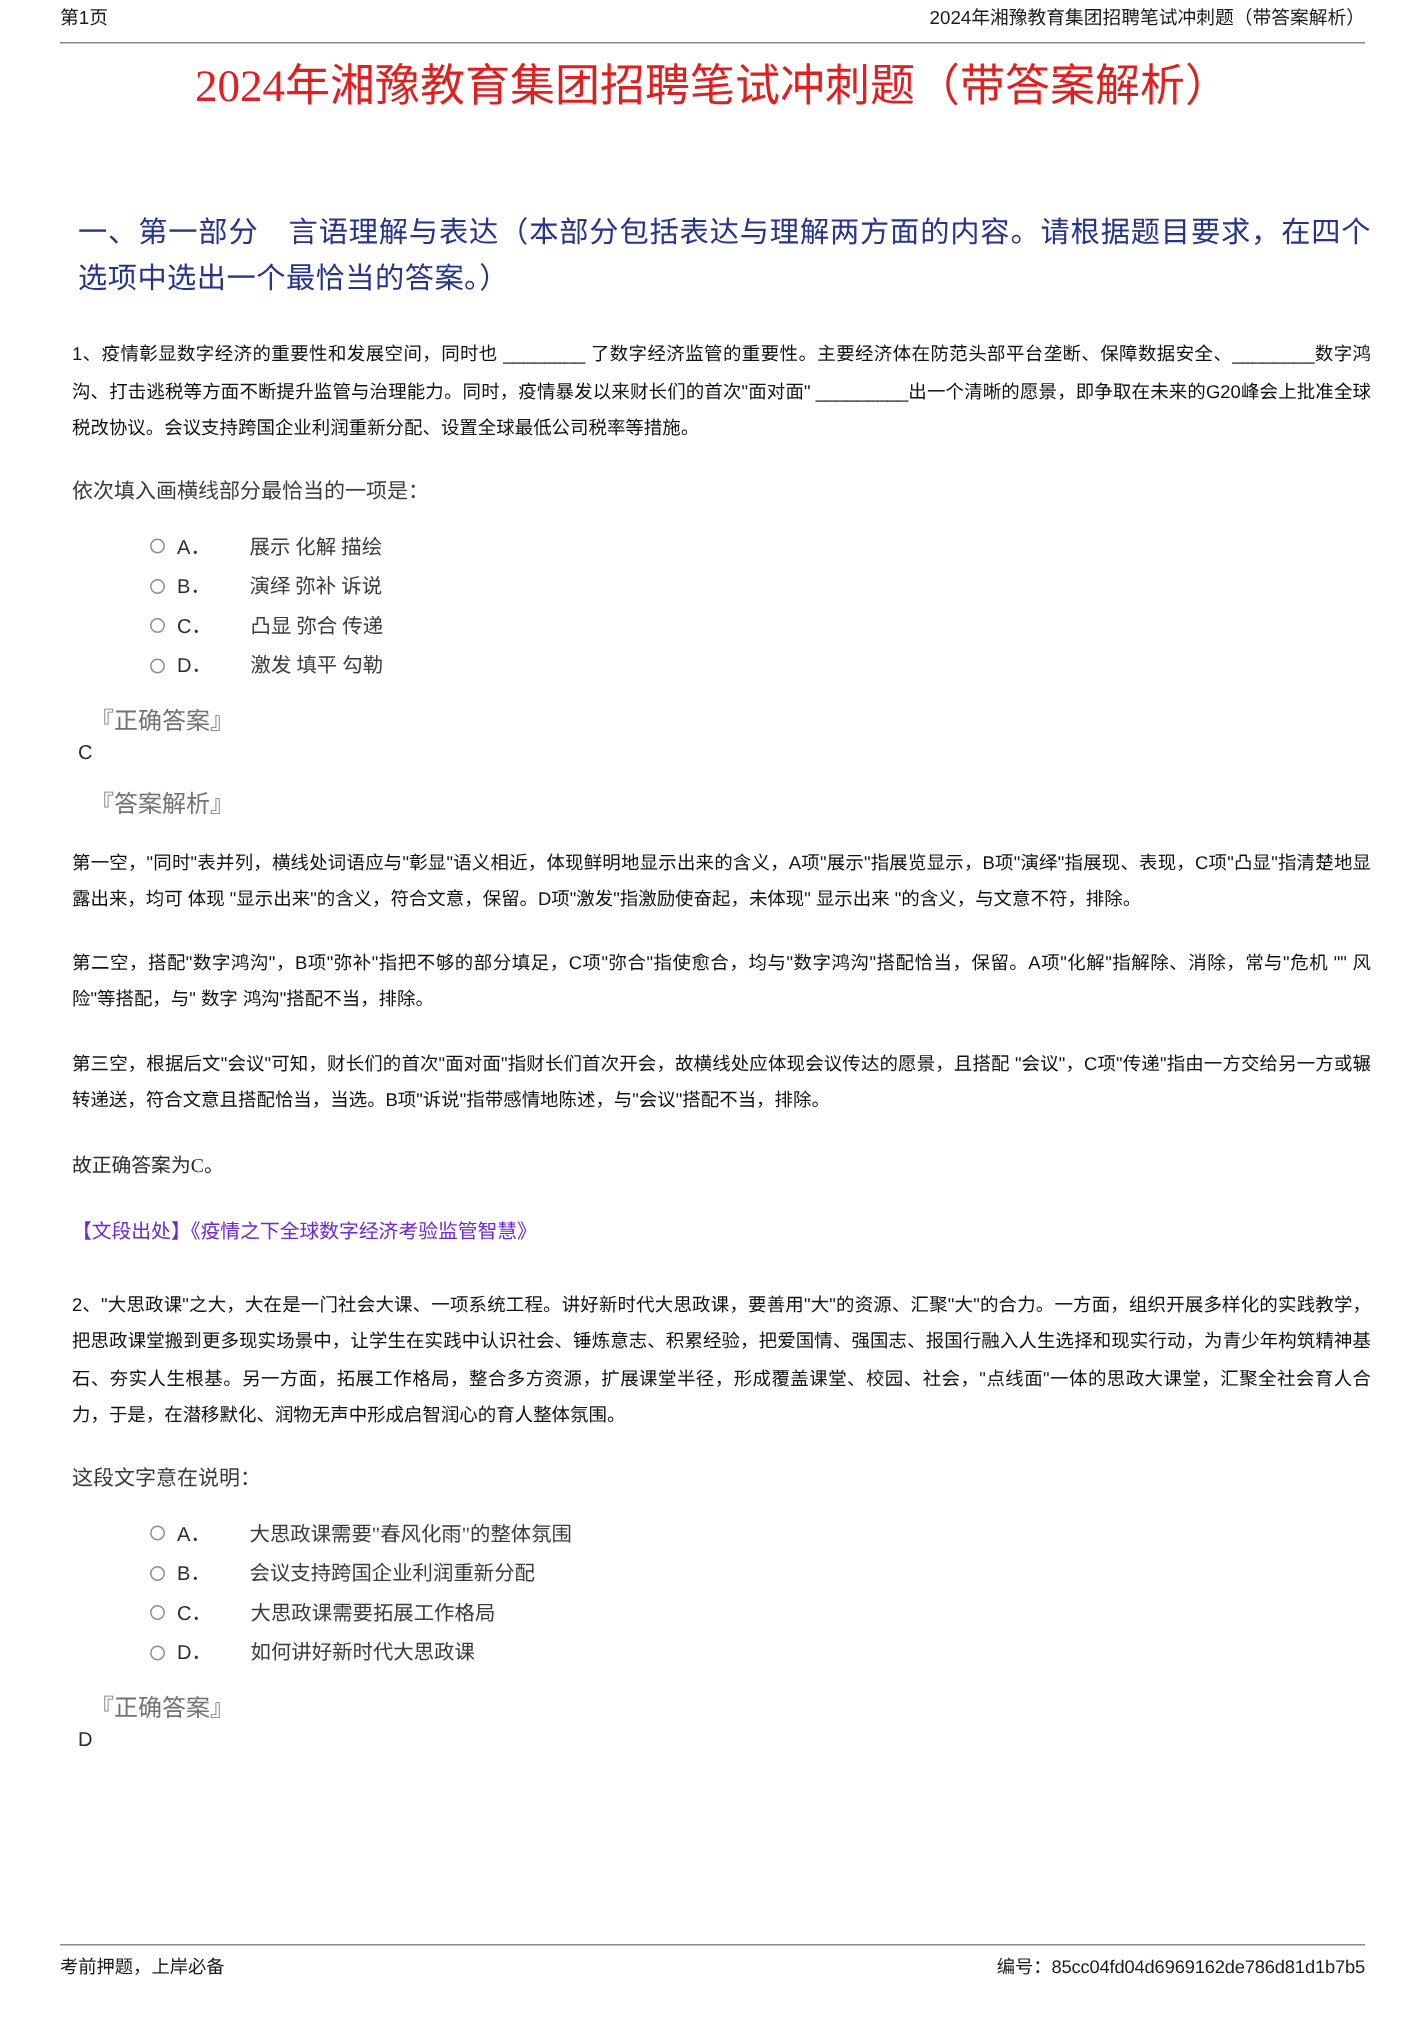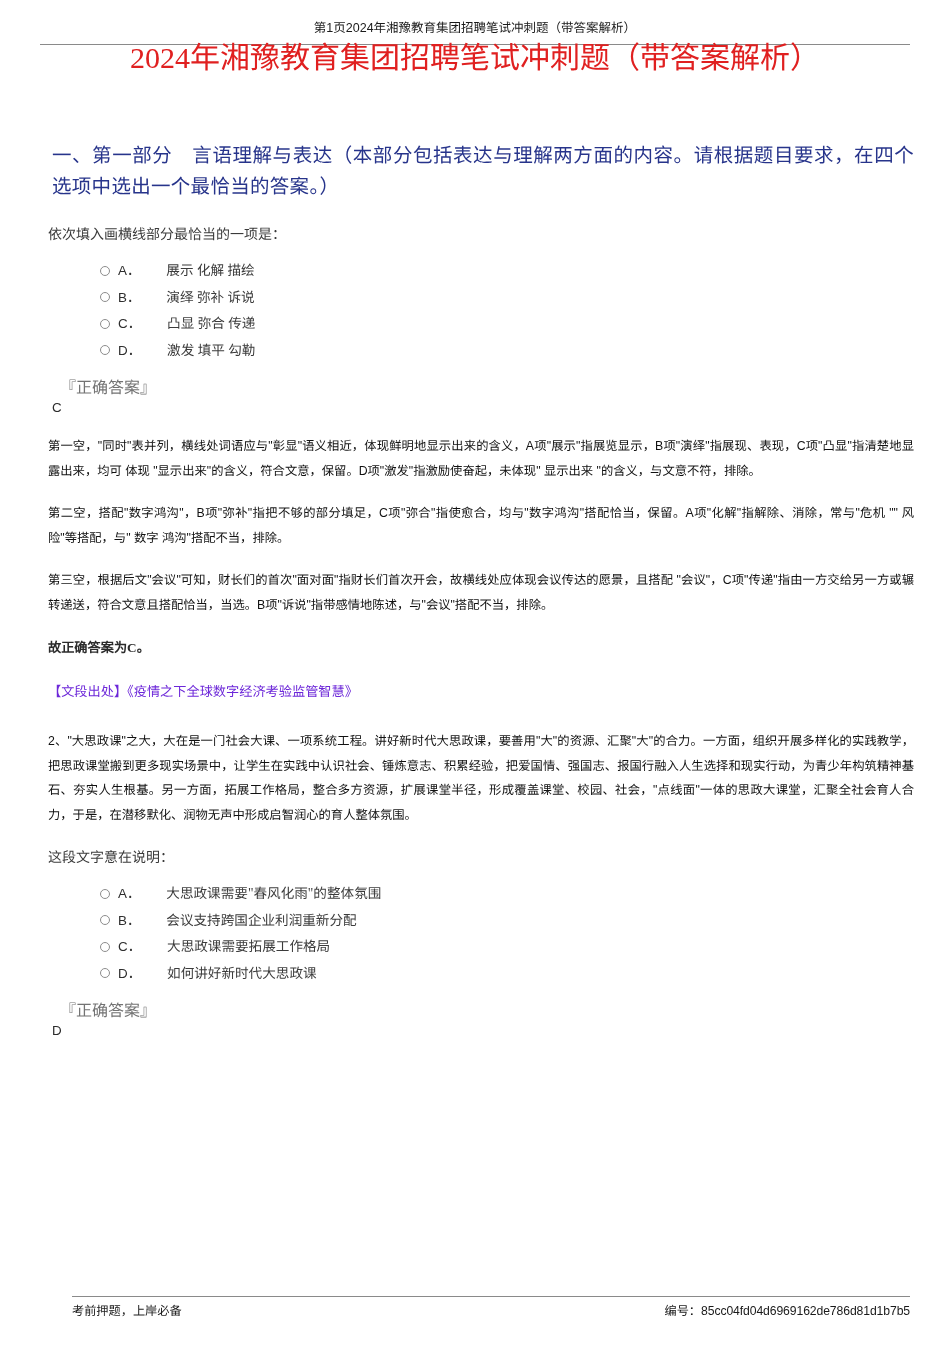--- a/index.html
+++ b/index.html
@@ -20,28 +20,28 @@
   .page {
     width: 950px;
     height: 1345px;
     position: relative;
     box-sizing: border-box;
   }
 
   
   .page-header {
     position: absolute;
-    top: 20px;
+    top: 4px;
     left: 40px;
     right: 40px;
     height: 24px;
     border-bottom: 1px solid #8a8a8a;
     display: flex;
     align-items: flex-start;
-    justify-content: center;
+    justify-content: space-between;
     font-size: 12.5px;
     line-height: 16px;
     color: #1a1a1a;
     font-family: "Liberation Sans", "DejaVu Sans", sans-serif;
   }
   .page-header .hdr-left {
     white-space: nowrap;
   }
   .page-header .hdr-right {
     white-space: nowrap;
@@ -172,21 +172,20 @@
     margin: 16px 0 0 0;
   }
   .analysis-para.tight { margin-top: 18px; }
 
   .conclusion {
     font-size: 13.2px;
     line-height: 22px;
     color: #2b2b2b;
     font-family: "Liberation Serif", "DejaVu Serif", serif;
     margin: 20px 0 4px 0;
-    font-weight: bold;
   }
 
   .source-line {
     font-size: 13.2px;
     line-height: 22px;
     color: #6d28d9;
     font-family: "Liberation Serif", "DejaVu Serif", serif;
     margin: 22px 0 0 0;
   }
 
@@ -201,21 +200,20 @@
     height: 24px;
     border-top: 1px solid #8a8a8a;
     padding-top: 6px;
     display: flex;
     align-items: flex-start;
     justify-content: space-between;
     font-size: 12.2px;
     line-height: 16px;
     color: #1a1a1a;
     font-family: "Liberation Sans", "DejaVu Sans", sans-serif;
-    margin-left: 32px;
   }
   .footer-code {
     white-space: nowrap;
   }
   .footer-code .code-val {
     font-family: "Liberation Sans", "DejaVu Sans", sans-serif;
     letter-spacing: -0.1px;
   }
 </style>
 </head>
@@ -229,20 +227,21 @@
   </div>
 
   <div class="doc-title">2024年湘豫教育集团招聘笔试冲刺题（带答案解析）</div>
 
   <div class="content">
 
 
     <p class="section-heading">一、第一部分　言语理解与表达（本部分包括表达与理解两方面的内容。请根据题目要求，在四个选项中选出一个最恰当的答案。）</p>
 
     <div class="q-block">
+      <p class="q-stem">1、疫情彰显数字经济的重要性和发展空间，同时也 ________ 了数字经济监管的重要性。主要经济体在防范头部平台垄断、保障数据安全、________数字鸿沟、打击逃税等方面不断提升监管与治理能力。同时，疫情暴发以来财长们的首次"面对面" _________出一个清晰的愿景，即争取在未来的G20峰会上批准全球税改协议。会议支持跨国企业利润重新分配、设置全球最低公司税率等措施。</p>
 
       <p class="q-prompt">依次填入画横线部分最恰当的一项是：</p>
 
       <ul class="options">
         <li class="option">
           <span class="radio"></span>
           <span class="opt-letter">A．</span>
           <span class="opt-text">展示 化解 描绘</span>
         </li>
         <li class="option">
@@ -258,20 +257,21 @@
         <li class="option">
           <span class="radio"></span>
           <span class="opt-letter">D．</span>
           <span class="opt-text">激发 填平 勾勒</span>
         </li>
       </ul>
 
       <div class="label-line">『正确答案』</div>
       <div class="answer-letter">C</div>
 
+      <div class="label-line">『答案解析』</div>
 
       <p class="analysis-para">第一空，"同时"表并列，横线处词语应与"彰显"语义相近，体现鲜明地显示出来的含义，A项"展示"指展览显示，B项"演绎"指展现、表现，C项"凸显"指清楚地显露出来，均可 体现 "显示出来"的含义，符合文意，保留。D项"激发"指激励使奋起，未体现" 显示出来 "的含义，与文意不符，排除。</p>
       <p class="analysis-para tight">第二空，搭配"数字鸿沟"，B项"弥补"指把不够的部分填足，C项"弥合"指使愈合，均与"数字鸿沟"搭配恰当，保留。A项"化解"指解除、消除，常与"危机 "" 风险"等搭配，与" 数字 鸿沟"搭配不当，排除。</p>
       <p class="analysis-para tight">第三空，根据后文"会议"可知，财长们的首次"面对面"指财长们首次开会，故横线处应体现会议传达的愿景，且搭配 "会议"，C项"传递"指由一方交给另一方或辗转递送，符合文意且搭配恰当，当选。B项"诉说"指带感情地陈述，与"会议"搭配不当，排除。</p>
 
       <p class="conclusion">故正确答案为C。</p>
 
       <p class="source-line"><span>【文段出处】</span><span>《疫情之下全球数字经济考验监管智慧》</span></p>
     </div>
 

